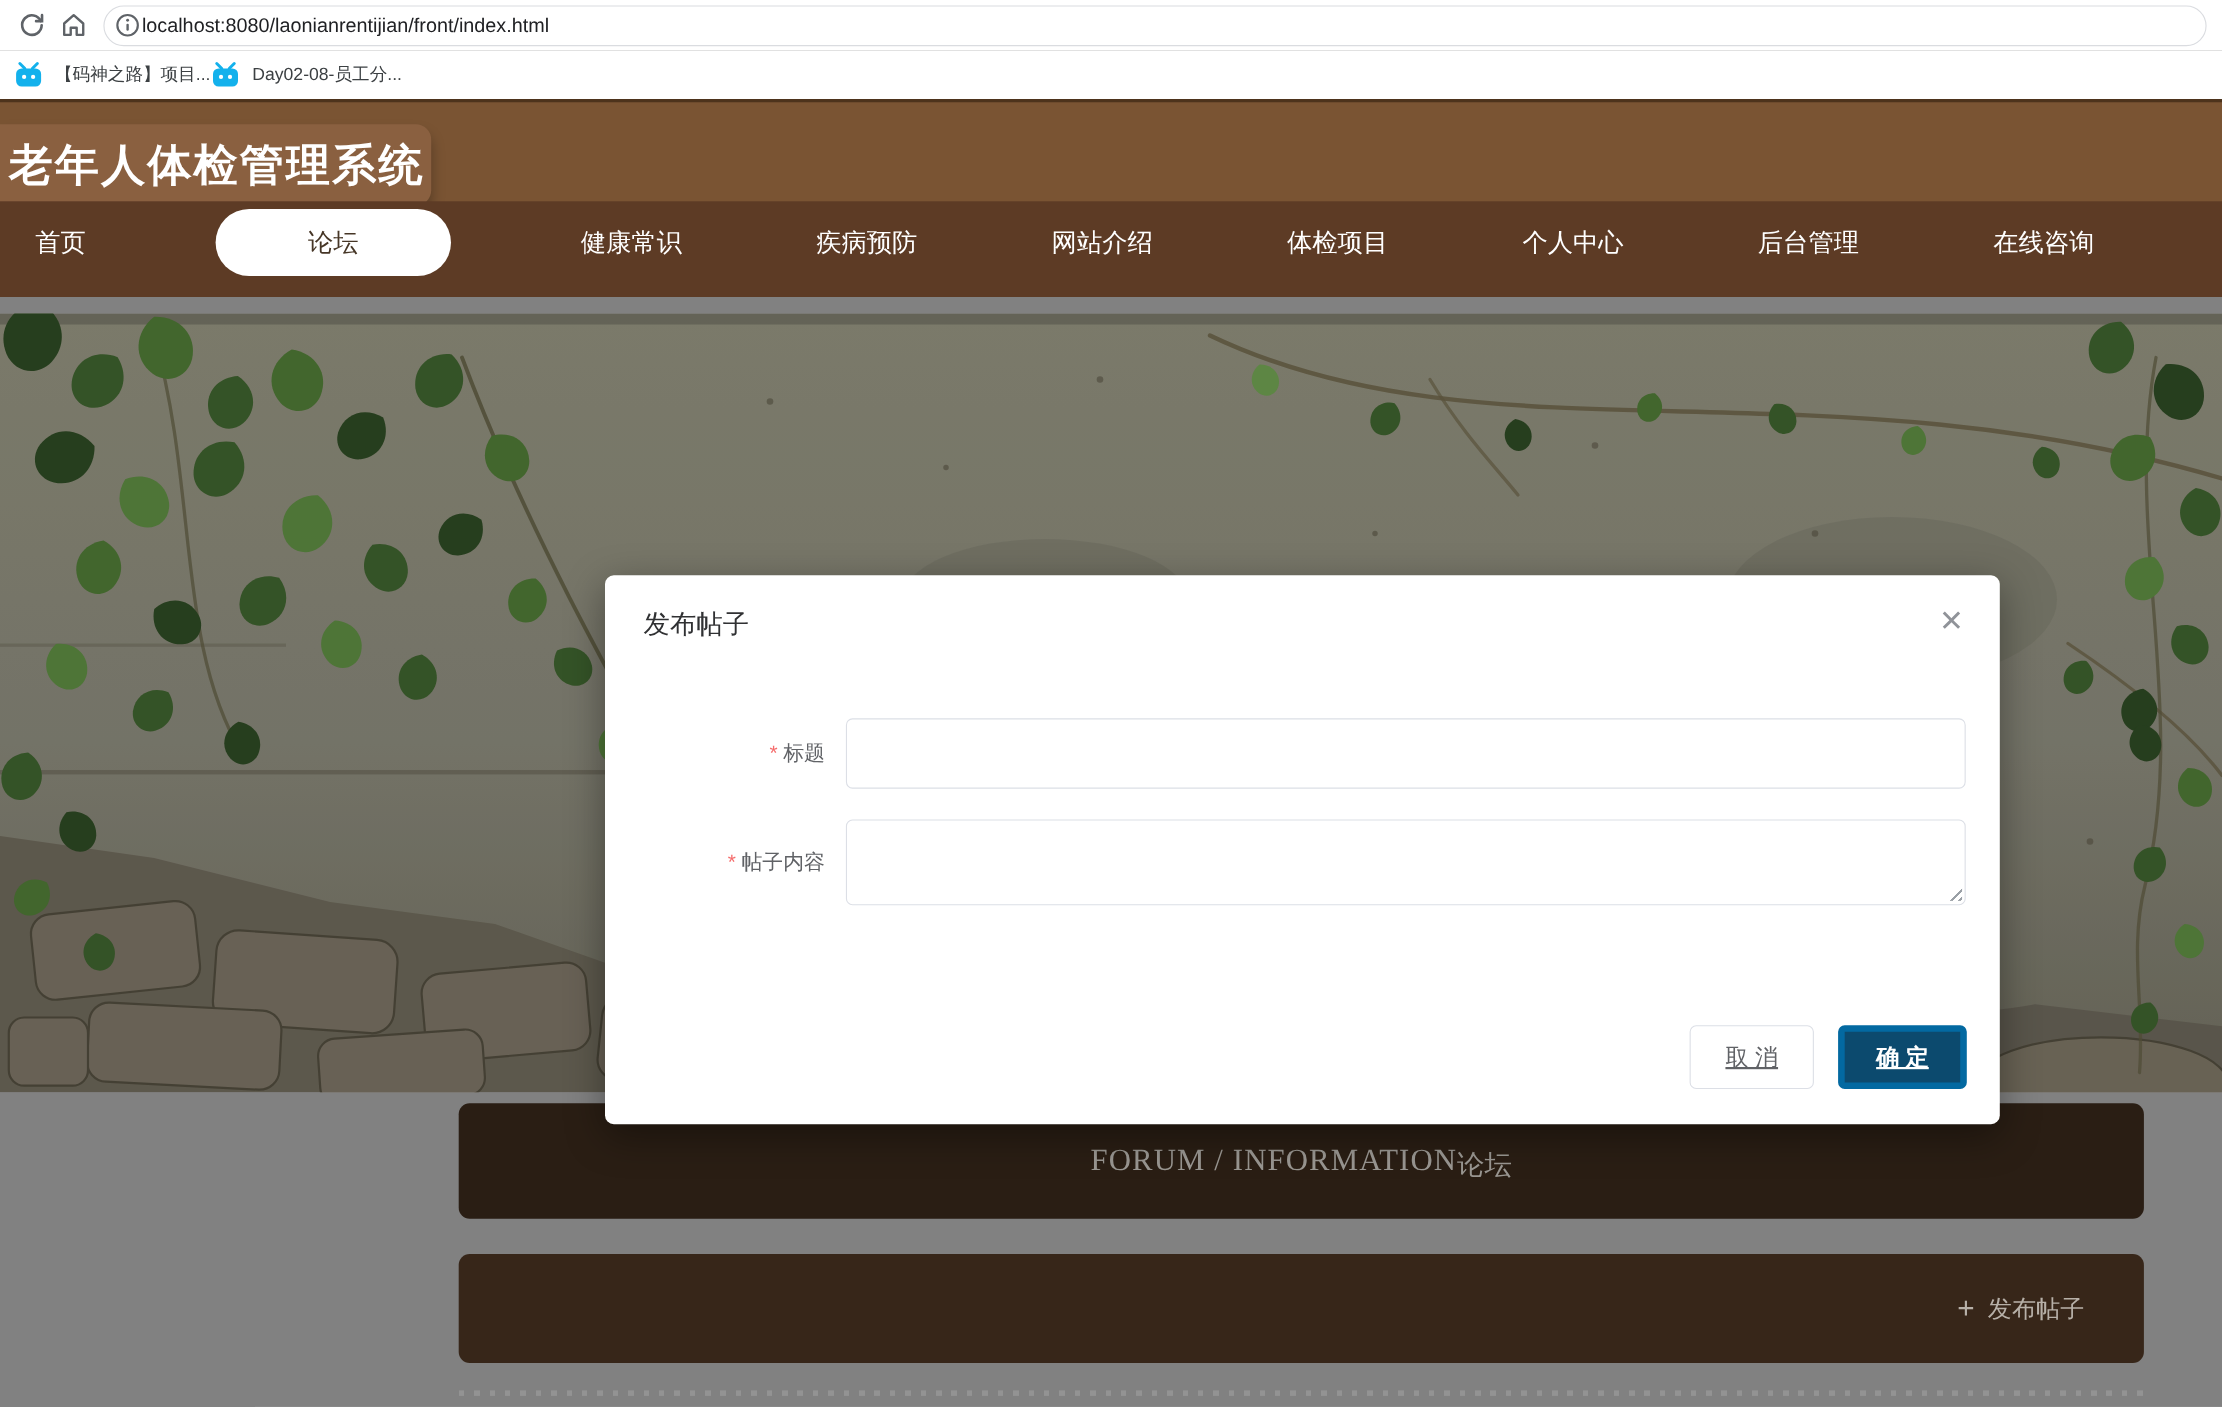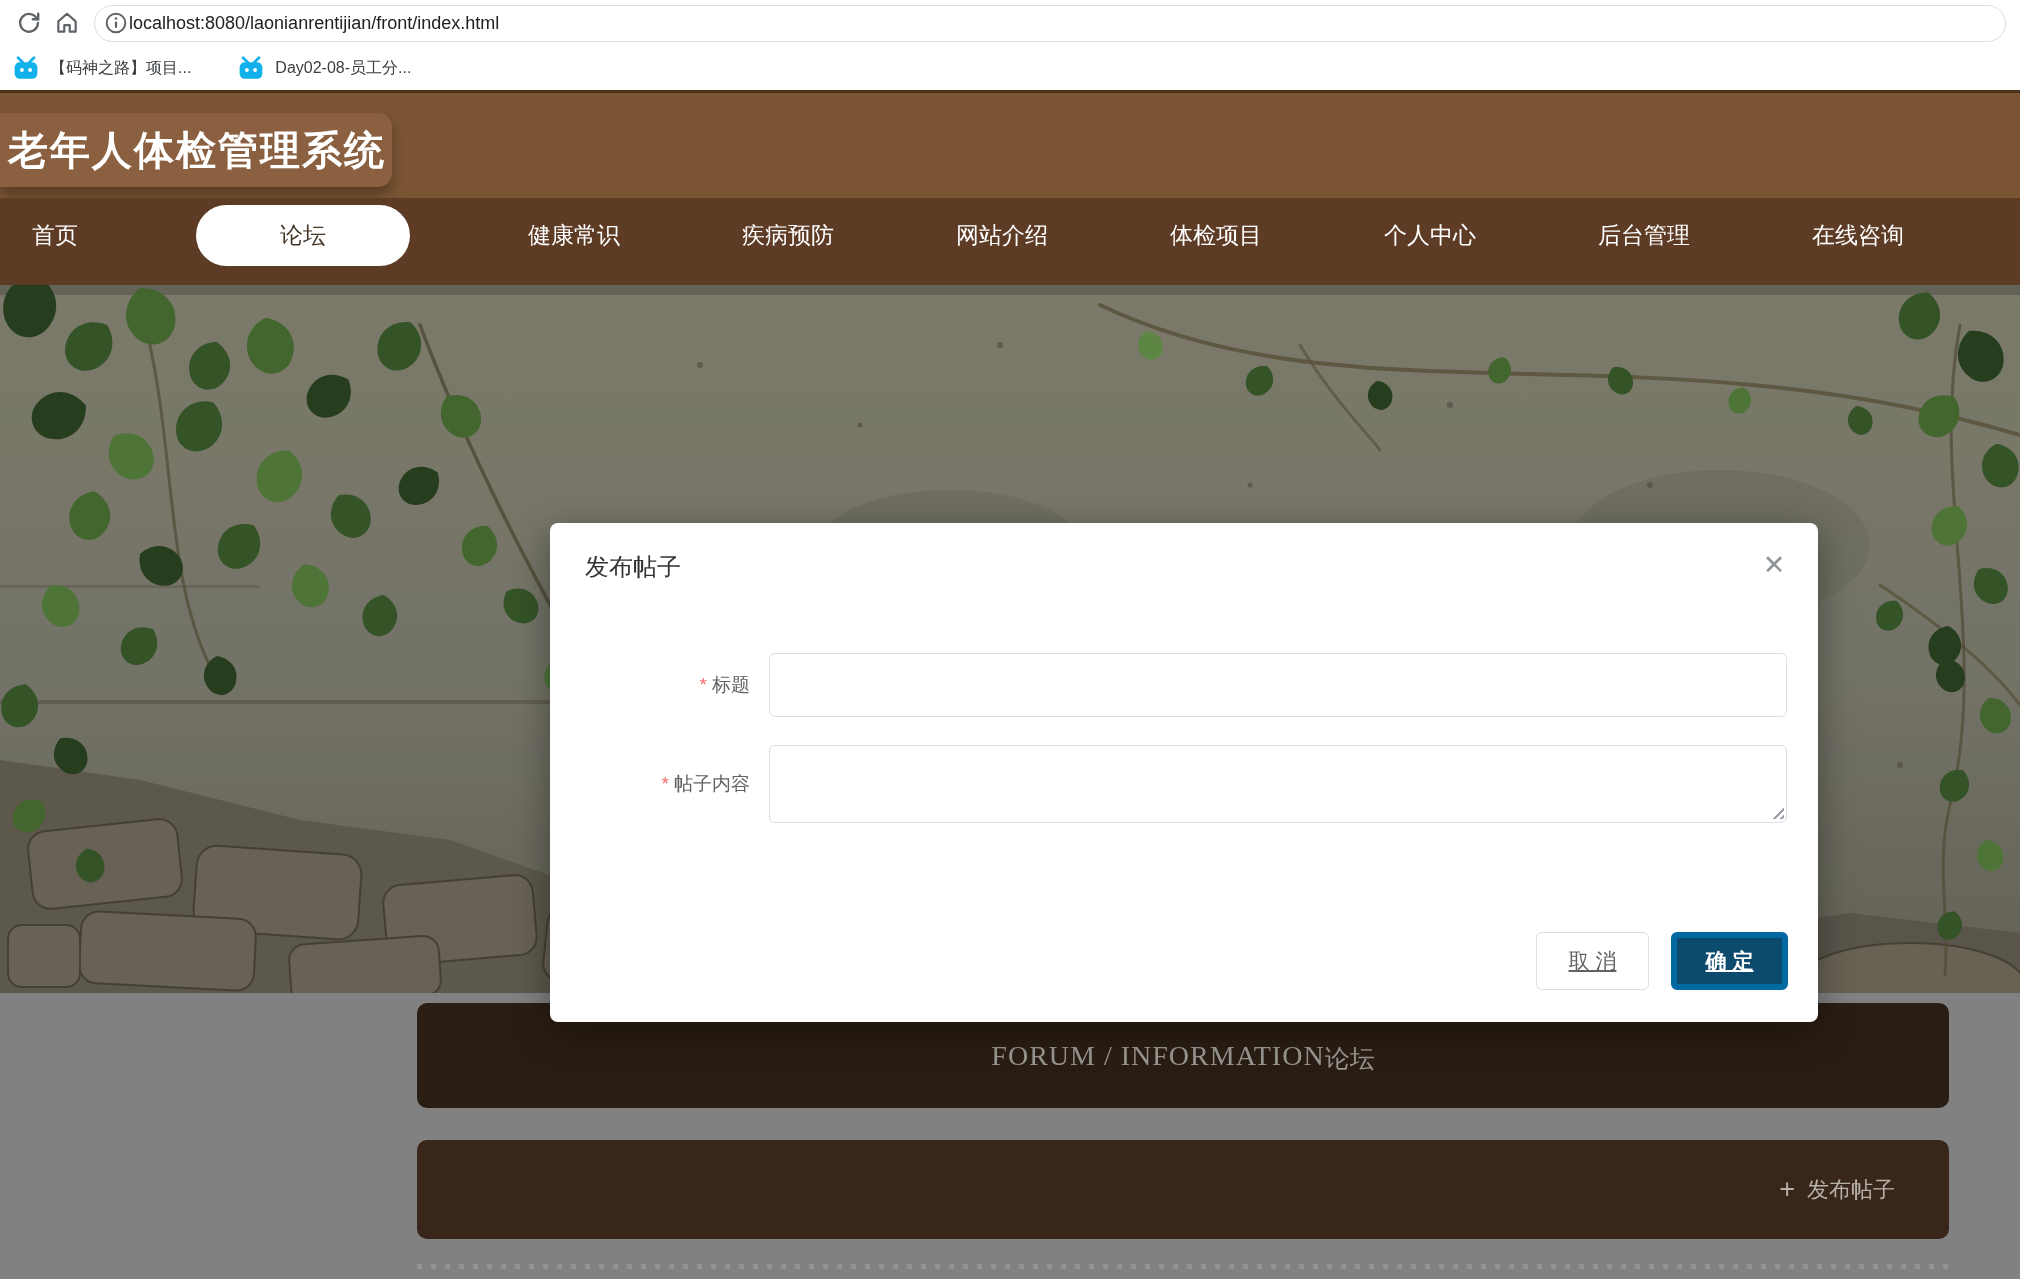--- a/index.html
+++ b/index.html
@@ -8,35 +8,35 @@
 
   
   .chrome{position:absolute;top:0;left:0;width:100%;height:46px;background:#ffffff;
     display:flex;align-items:center;padding-left:10px;box-sizing:border-box;z-index:30;}
   .chrome-btn{width:38px;height:38px;border:none;background:transparent;display:flex;
     align-items:center;justify-content:center;cursor:pointer;border-radius:50%;flex:0 0 auto;}
   .urlbar{flex:1;height:37px;margin:0 14px 0 8px;border:1px solid #dadce0;border-radius:19px;
     background:#fff;display:flex;align-items:center;padding:0 6px 0 8px;box-sizing:border-box;}
   .url-text{font-size:18px;color:#202124;white-space:nowrap;}
   .bookmarks{position:absolute;top:46px;left:0;width:100%;height:44px;background:#ffffff;
-    display:flex;align-items:center;padding-left:12px;box-sizing:border-box;gap:46px;z-index:30;}
+    display:flex;align-items:center;padding-left:12px;box-sizing:border-box;z-index:30;}
   .bookmark{display:flex;align-items:center;gap:10px;cursor:pointer;}
   .bookmark-label{font-size:16px;color:#3c4043;}
 
   
   .site-header{position:absolute;top:90px;left:0;width:100%;height:108px;background:#7a5433;
     border-top:3px solid rgba(40,24,10,.55);box-sizing:border-box;z-index:10;}
   .title-plate{position:absolute;left:0;top:20px;width:392px;height:74px;background:#8a6040;
     border-radius:0 14px 14px 0;box-shadow:0 8px 12px rgba(0,0,0,.28);
     display:flex;align-items:center;}
   .title-plate h1{margin:0;padding-left:8px;font-size:40px;font-weight:600;color:#ffffff;
     letter-spacing:2px;white-space:nowrap;}
 
   
-  .nav{position:absolute;top:198px;left:0;width:100%;height:87px;background:#5d3b25;
+  .nav{position:absolute;top:183px;left:0;width:100%;height:87px;background:#5d3b25;
     display:flex;align-items:center;justify-content:space-between;
     padding:0 112px 13px 28px;box-sizing:border-box;z-index:10;}
   .nav-item{font-size:23px;color:#ffffff;cursor:pointer;white-space:nowrap;padding:15px 4px;}
   .nav-item.active{background:#ffffff;color:#463626;border-radius:31px;padding:15px 84px;}
 
   
   .hero{position:absolute;top:285px;left:0;width:100%;height:708px;z-index:1;}
   .hero svg{display:block;width:100%;height:100%;}
 
   

